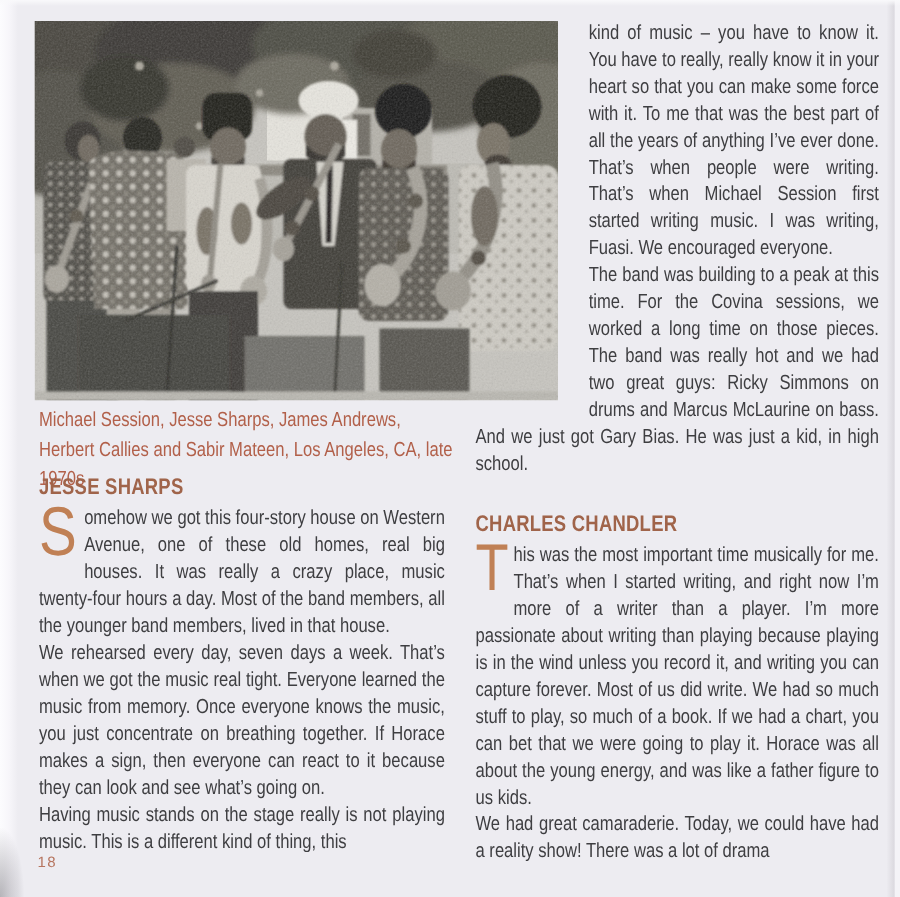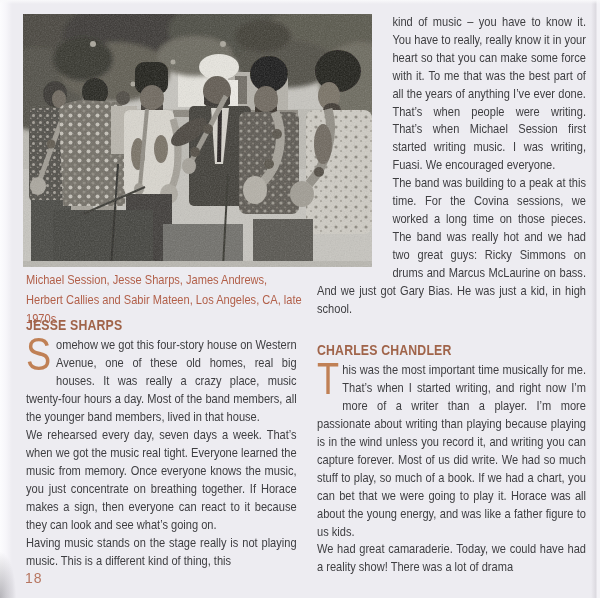--- a/index.html
+++ b/index.html
@@ -27,21 +27,21 @@
     margin:0 0 4px 0; font-size:15px; font-weight:bold; color:#a0644a;
     letter-spacing:0.2px; text-align:left; line-height:15px;
   }
   .heading-ch { margin:25px 0 4px 0; }
   .dropcap {
     float:left; color:#c08055; font-size:46px; line-height:34px; height:36px;
     padding:1px 6px 0 0; font-weight:400;
   }
   .dropcap-t { font-size:44px; padding-right:4px; }
   .pagenum {
-    position:absolute; left:25px; top:570px; font-size:14px;
+    position:absolute; left:25px; top:570px; font-size:10px;
     color:#ad6147; letter-spacing:1px; opacity:0.85;
   }
   
   .edge { position:absolute; pointer-events:none; }
   .edge-left   { left:0; top:0; width:12px; height:100%;
                  background:linear-gradient(90deg,#fcfcfe 0px,#f7f6fa 6px,rgba(237,236,241,0) 12px); }
   .edge-right  { right:0; top:0; width:9px; height:100%;
                  background:linear-gradient(270deg,#f4f3f7 0px,#f4f3f7 3px,#dbd9df 4px,rgba(237,236,241,0) 9px); }
   .edge-top    { left:0; top:0; width:100%; height:4px;
                  background:linear-gradient(#f9f9fb,rgba(237,236,241,0)); }

